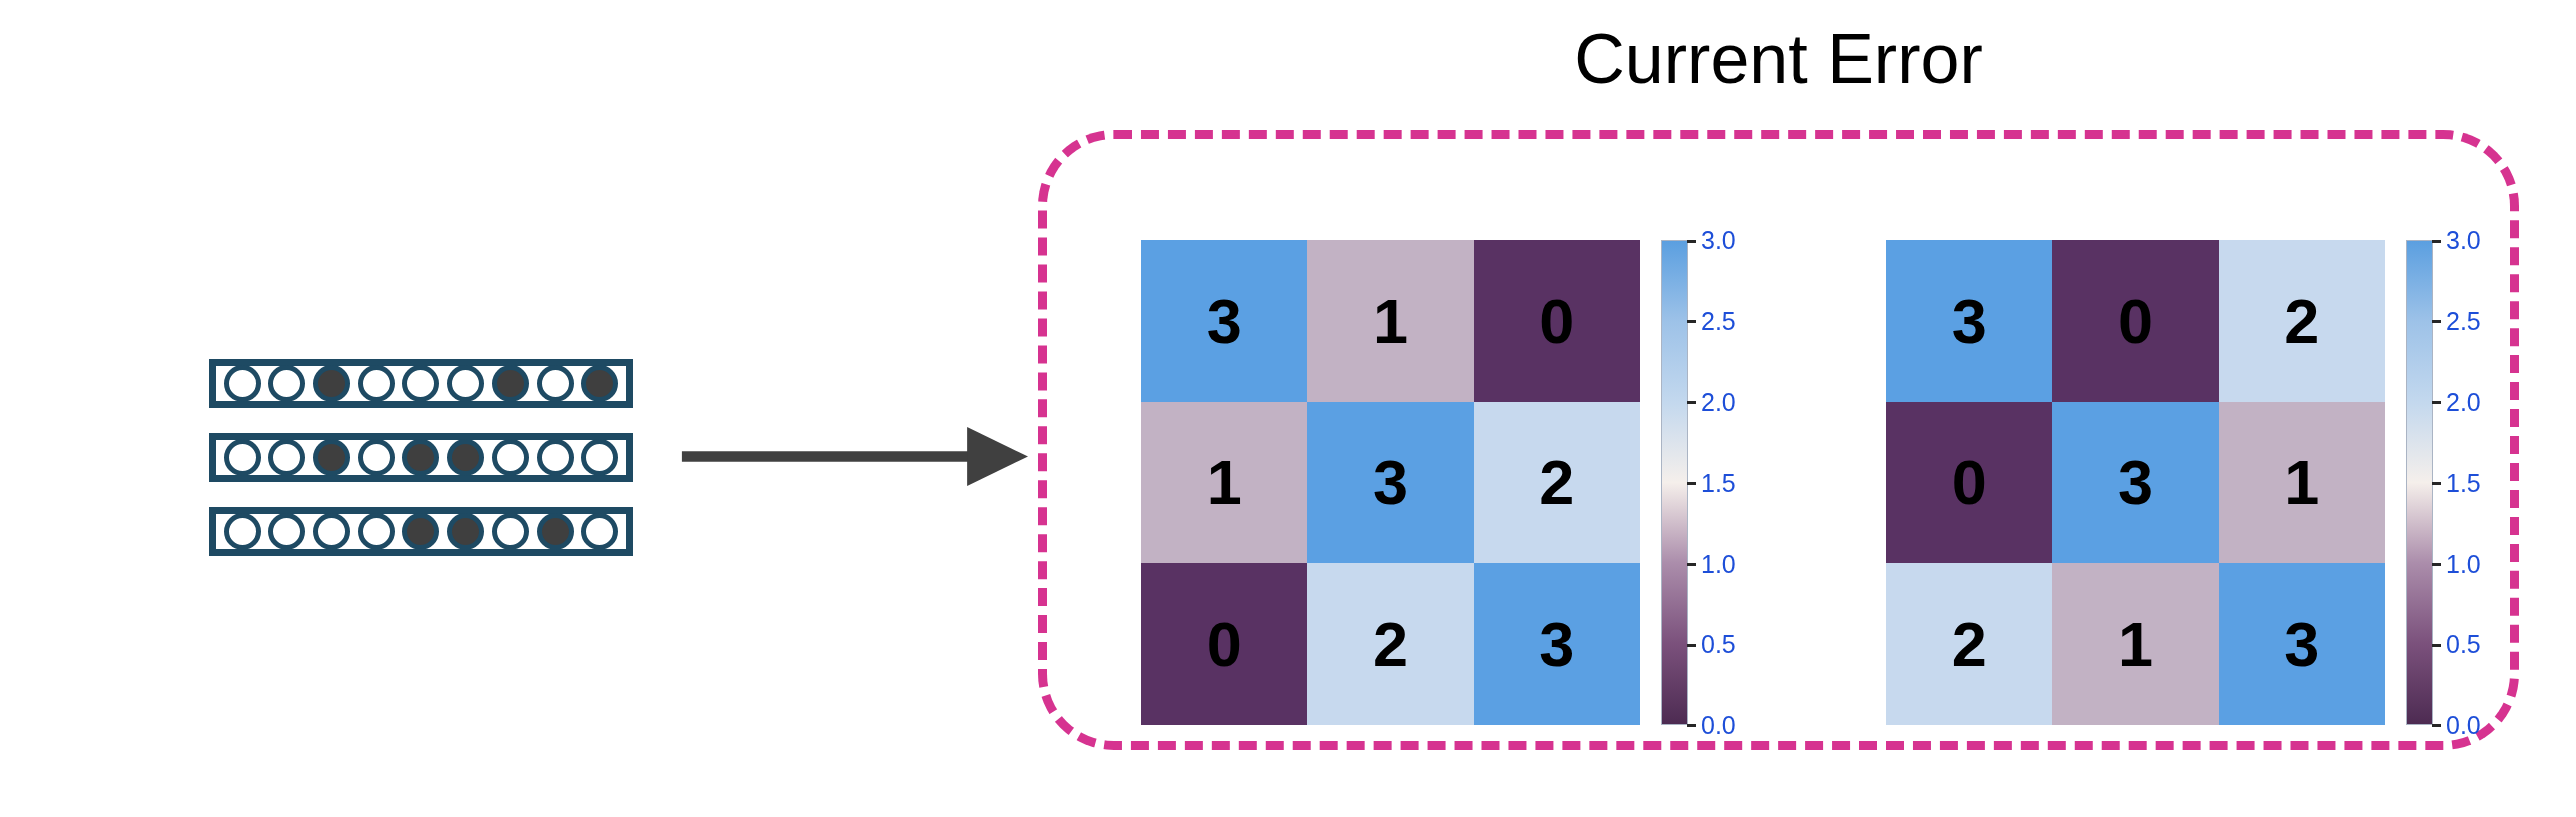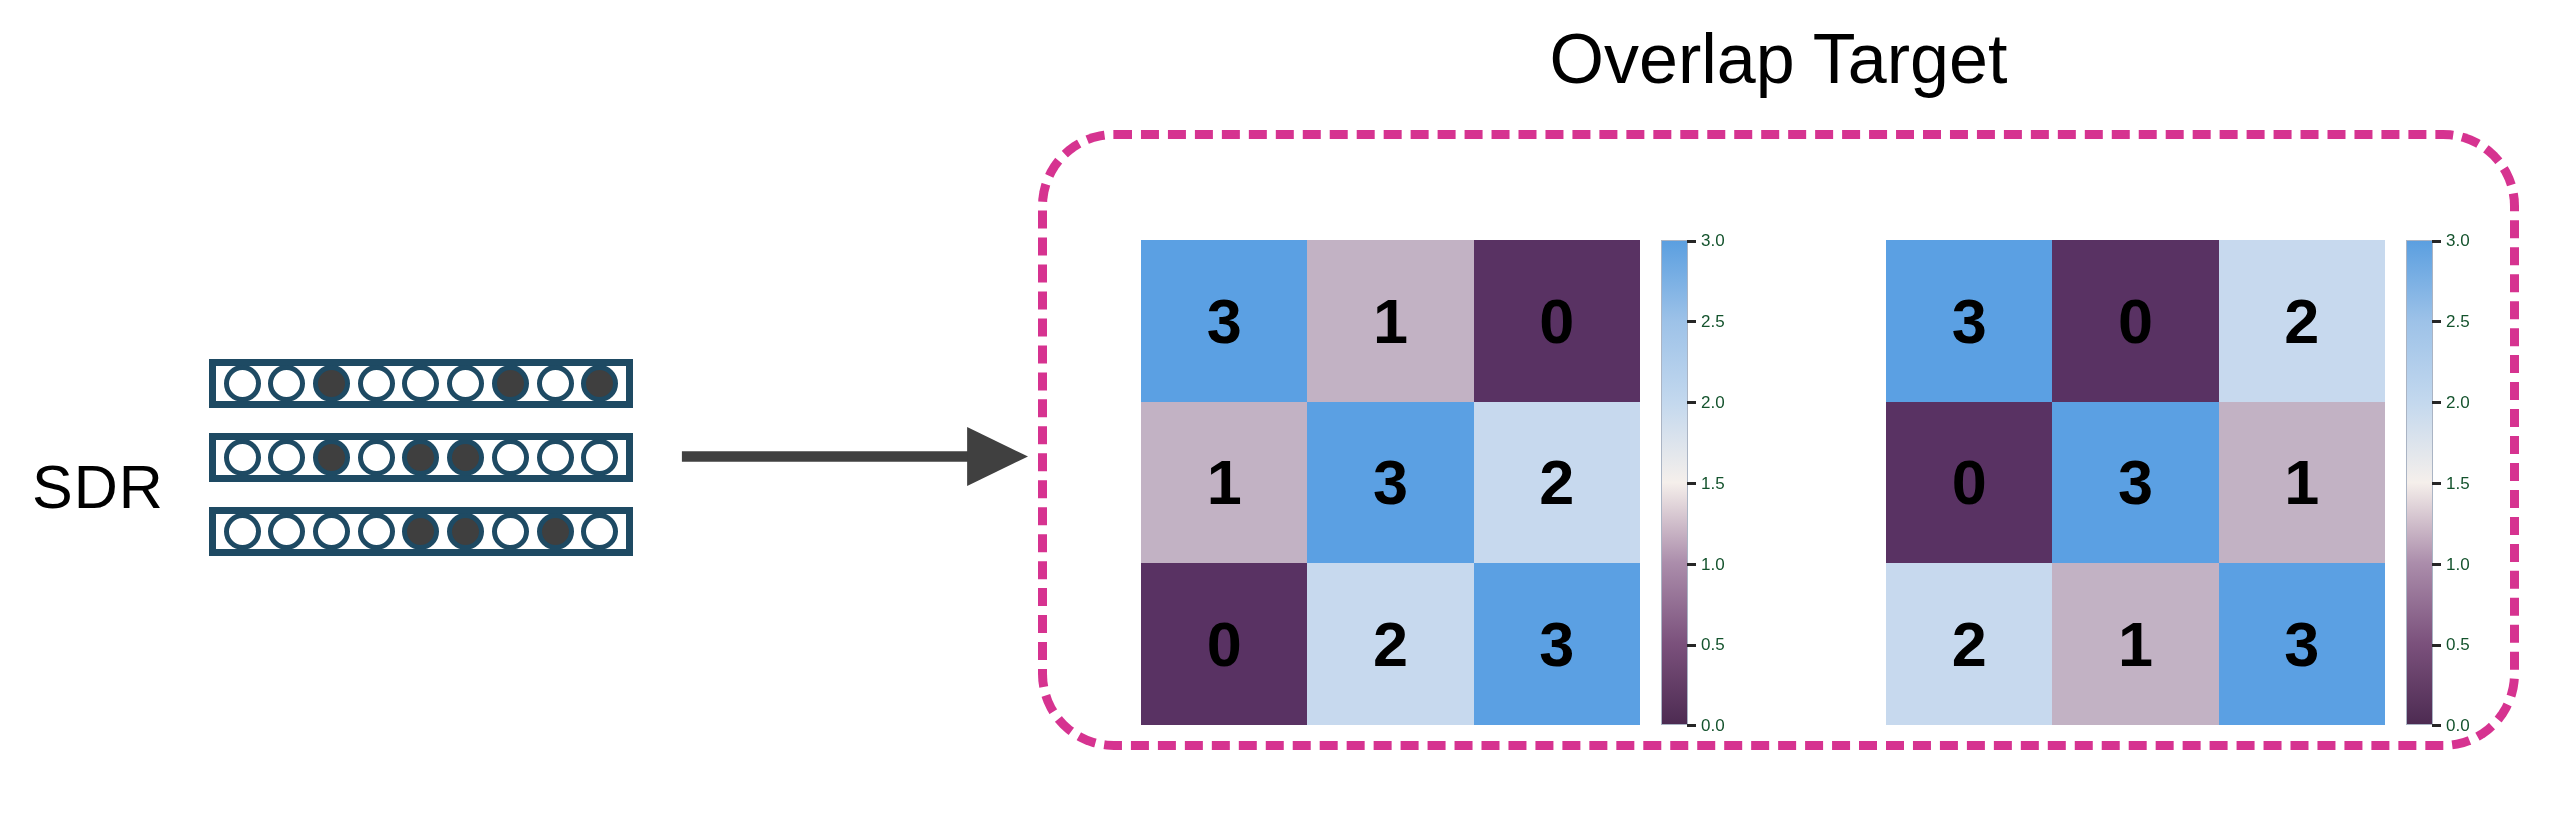--- a/index.html
+++ b/index.html
@@ -57,30 +57,29 @@
     font-size:63px;font-weight:bold;color:#000;
   }
   .cbar{
     position:absolute;top:240px;width:27px;height:485px;
     border:1px solid #aab4c4;box-sizing:border-box;
   }
   .cbar-tick{
     position:absolute;width:8.6px;height:2.9px;background:#262626;
   }
   .cbar-tick-label{
-    position:absolute;font-size:17px;color:#14532d;line-height:19px;
+    position:absolute;font-size:25px;color:#1d4ed8;line-height:19px;
     transform:translateY(-50%);
   }
 </style>
 </head>
 <body>
 
 <div class="canvas">
 
-  <div class="sdr-label">SDR</div>
 
   <div class="sdr-rows">
       <div class="sdr-row">
         <div class="sdr-circle"></div>
         <div class="sdr-circle"></div>
         <div class="sdr-circle filled"></div>
         <div class="sdr-circle"></div>
         <div class="sdr-circle"></div>
         <div class="sdr-circle"></div>
         <div class="sdr-circle filled"></div>
@@ -109,21 +108,21 @@
         <div class="sdr-circle filled"></div>
         <div class="sdr-circle"></div>
       </div>
     </div>
 
   <svg class="flow-arrow" width="348" height="67" viewBox="0 0 366 70">
     <line x1="2" y1="35" x2="306" y2="35" stroke="#404040" stroke-width="11"></line>
     <polygon points="302,4 366,35 302,66" fill="#404040"></polygon>
   </svg>
 
-  <div class="overlap-title">Overlap Target</div>
+  <div class="overlap-title">Current Error</div>
 
   <div class="dotted-box"></div>
 
   <div class="hm-grid" style="left:1141px">
       <div class="hm-cell" style="background: rgb(91, 160, 227);">3</div>
       <div class="hm-cell" style="background: rgb(194, 178, 196);">1</div>
       <div class="hm-cell" style="background: rgb(89, 50, 99);">0</div>
       <div class="hm-cell" style="background: rgb(194, 178, 196);">1</div>
       <div class="hm-cell" style="background: rgb(91, 160, 227);">3</div>
       <div class="hm-cell" style="background: rgb(199, 217, 238);">2</div>

